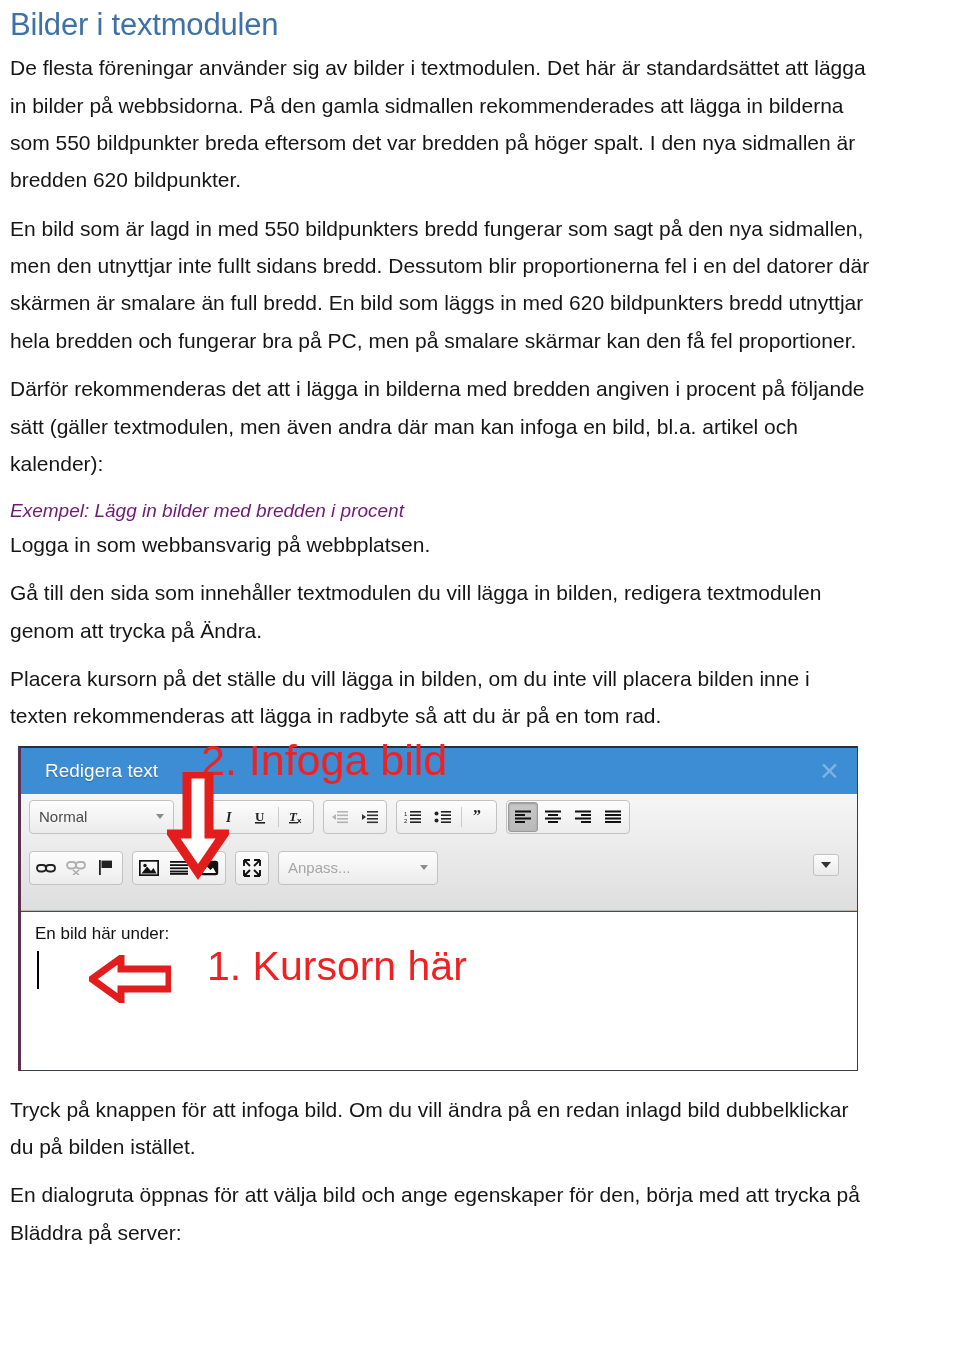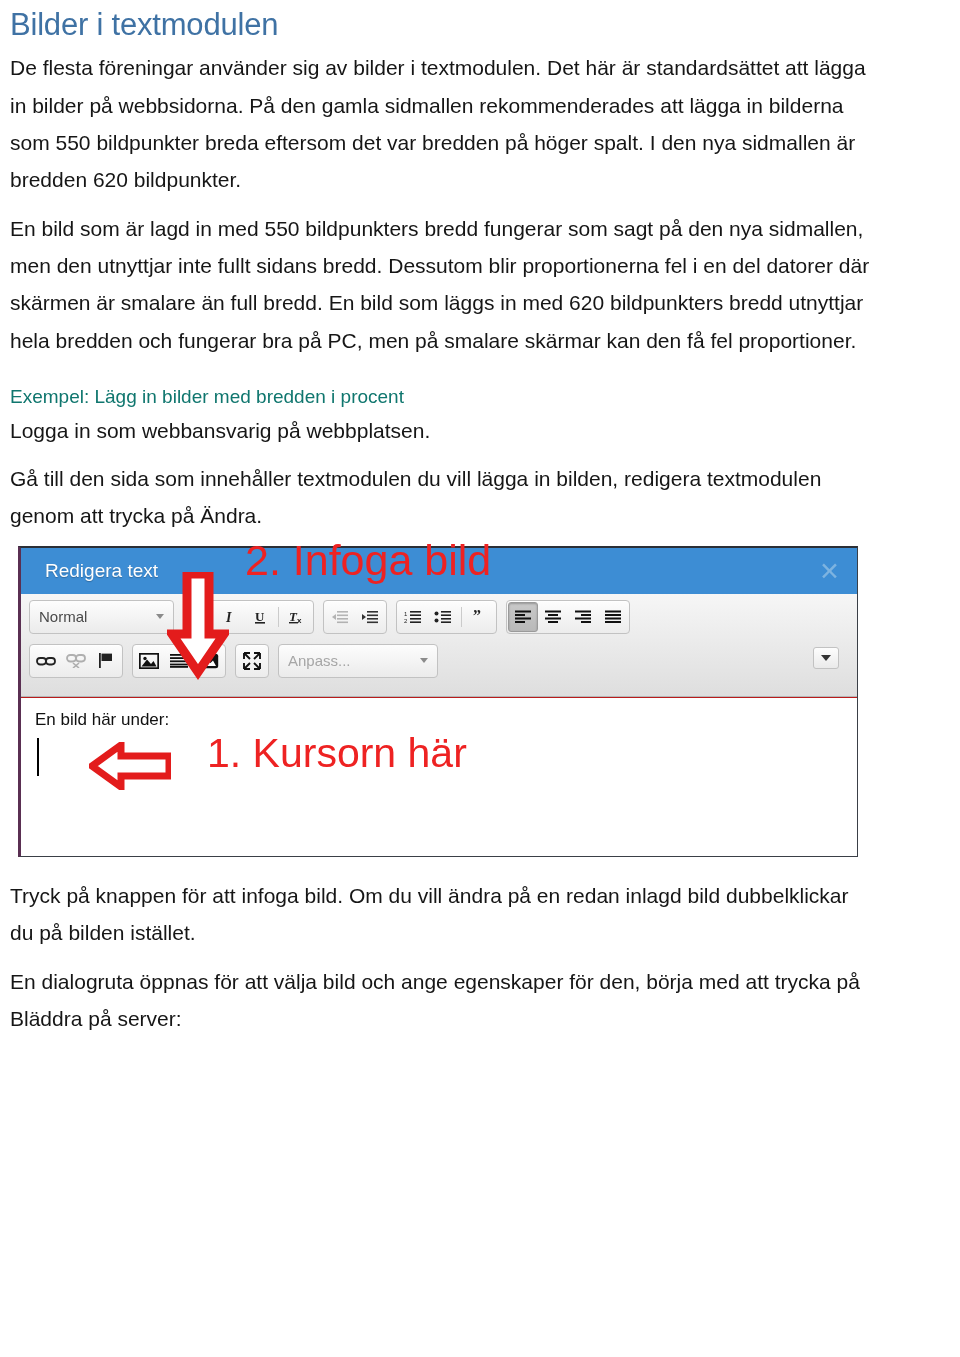--- a/index.html
+++ b/index.html
@@ -31,23 +31,24 @@
   p.para {
     font-size: 21px;
     line-height: 1.78;
     margin: 0 0 11px 2px;
     color: #161616;
     font-weight: 400;
   }
   p.para.tight { margin-bottom: 2px; }
   .link-line {
     font-size: 19px;
-    color: #0f766e;
+    color: #701a75;
     margin: 0 0 0 2px;
     line-height: 1.55;
+    font-style: italic;
   }
   .spacer-sm { height: 12px; }
   .spacer-md { height: 20px; }
 
   
   .shot-wrap {
     position: relative;
     margin: 6px 0 0 10px;
     width: 842px;
   }
@@ -88,34 +89,33 @@
   .anno-infoga {
     position: absolute;
     left: 180px;
     top: -12px;
     font-size: 43px;
     color: #ee2222;
     font-weight: 400;
     font-family: "Liberation Sans", sans-serif;
     letter-spacing: 0px;
     white-space: nowrap;
-    margin-left: 44px;
   }
 
   .toolbar {
     background: linear-gradient(#f6f6f6, #dedede);
     border-bottom: 1px solid #b6b6b6;
     padding: 6px 8px 8px 8px;
     position: relative;
   }
   .tb-row {
     display: flex;
     align-items: center;
     gap: 9px;
-    margin-bottom: 10px;
+    margin-bottom: 17px;
     position: relative;
   }
   .tb-row:last-child { margin-bottom: 0; }
 
   .grp {
     display: flex;
     align-items: center;
     background: linear-gradient(#fdfdfd, #ececec);
     border: 1px solid #c2c2c2;
     border-radius: 4px;
@@ -239,29 +239,31 @@
 <body>
 
 <div class="page">
 
   <h1 class="doc-title">Bilder i textmodulen</h1>
 
   <p class="para">De flesta föreningar använder sig av bilder i textmodulen. Det här är standardsättet att lägga in bilder på webbsidorna. På den gamla sidmallen rekommenderades att lägga in bilderna som 550 bildpunkter breda eftersom det var bredden på höger spalt. I den nya sidmallen är bredden 620 bildpunkter.</p>
 
   <p class="para">En bild som är lagd in med 550 bildpunkters bredd fungerar som sagt på den nya sidmallen, men den utnyttjar inte fullt sidans bredd. Dessutom blir proportionerna fel i en del datorer där skärmen är smalare än full bredd. En bild som läggs in med 620 bildpunkters bredd utnyttjar hela bredden och fungerar bra på PC, men på smalare skärmar kan den få fel proportioner.</p>
 
+  <p class="para tight">Därför rekommenderas det att i lägga in bilderna med bredden angiven i procent på följande sätt (gäller textmodulen, men även andra där man kan infoga en bild, bl.a. artikel och kalender):</p>
 
   <div class="spacer-sm"></div>
 
   <div class="link-line">Exempel: Lägg in bilder med bredden i procent</div>
 
   <p class="para">Logga in som webbansvarig på webbplatsen.</p>
 
   <p class="para">Gå till den sida som innehåller textmodulen du vill lägga in bilden, redigera textmodulen genom att trycka på Ändra.</p>
 
+  <p class="para">Placera kursorn på det ställe du vill lägga in bilden, om du inte vill placera bilden inne i texten rekommenderas att lägga in radbyte så att du är på en tom rad.</p>
 
   <div class="shot-wrap">
     <div class="editor-window">
 
       <div class="editor-titlebar">
         <span class="title-text">Redigera text</span>
         <span class="anno-infoga">2. Infoga bild</span>
         <span class="close-x">✕</span>
       </div>
 

